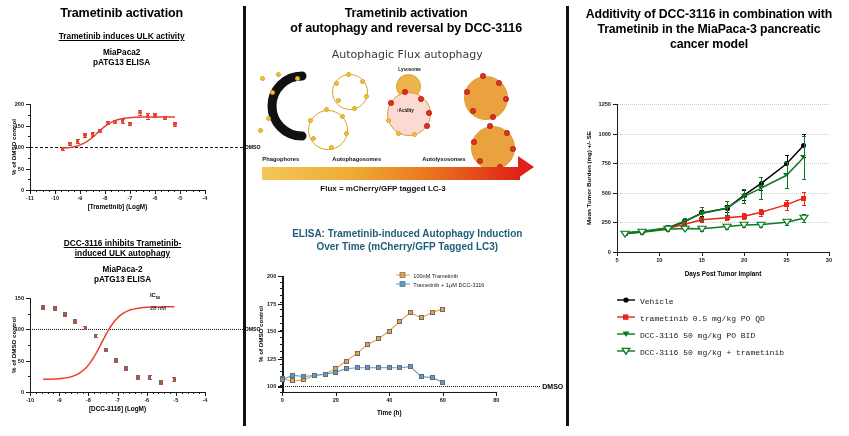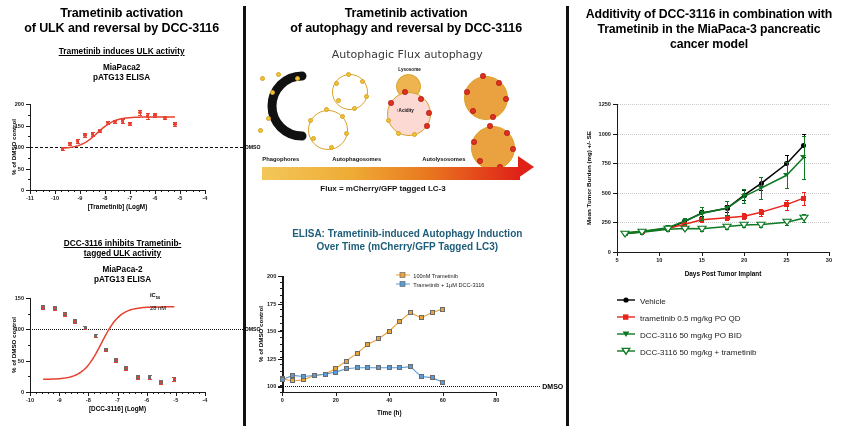--- a/index.html
+++ b/index.html
@@ -100,31 +100,30 @@
   .lyso-lab { position:absolute; font-size:4.6px; font-weight:bold; color:#111; }
 
   .mid-chart-title {
     text-align:center; font-weight:bold; font-size:10px;
     color:#1f5e7a; line-height:12.5px;
   }
 
   .legend-row { position:absolute; font-size:5.6px; white-space:nowrap;
                 color:#1a1a1a; }
   .legend-row-3 { position:absolute; font-size:8px; white-space:nowrap;
-                color:#1a1a1a; }
+                color:#1a1a1a;font-family:Liberation Mono, monospace; }
 </style>
 </head>
 <body>
 
 <div class="figure">
 
   <div class="panel panel-1">
     <div class="panel-title">
       <div>Trametinib activation</div>
-      <div>of ULK and reversal by DCC-3116</div>
     </div>
 
     <div style="margin-top:10px;">
       <div class="sub-title">Trametinib induces ULK activity</div>
       <div class="cell-label" style="margin-top:7px;">MiaPaca2</div>
       <div class="cell-label">pATG13 ELISA</div>
     </div>
     <div class="chart" id="chartA" style="position:absolute; left:0; top:96px; width:245px; height:120px;">
         <div class="axis-line" style="left:30px; top:94px; width:175px; height:1.3px;"></div>
         <div class="axis-line" style="left:30px; top:8px; width:1.3px; height:86px;"></div>
@@ -256,21 +255,21 @@
         <div class="pt" style="left:128.2px; top:25.549999999999994px; width:3.6px; height:3.6px; background:#e8402f;"></div>
         <div class="pt" style="left:138.2px; top:14.799999999999994px; width:3.6px; height:3.6px; background:#e8402f;"></div>
         <div class="pt" style="left:145.7px; top:18.240000000000006px; width:3.6px; height:3.6px; background:#e8402f;"></div>
         <div class="pt" style="left:153.2px; top:17.380000000000006px; width:3.6px; height:3.6px; background:#e8402f;"></div>
         <div class="pt" style="left:163.2px; top:19.529999999999998px; width:3.6px; height:3.6px; background:#e8402f;"></div>
         <div class="pt" style="left:173.2px; top:25.98px; width:3.6px; height:3.6px; background:#e8402f;"></div>
       </div>
 
     <div style="position:absolute; left:0; top:238px; width:245px;">
       <div class="sub-title">DCC-3116 inhibits Trametinib-</div>
-      <div class="sub-title">tagged ULK activity</div>
+      <div class="sub-title">induced ULK autophagy</div>
       <div class="cell-label" style="margin-top:7px;">MiaPaca-2</div>
       <div class="cell-label">pATG13 ELISA</div>
     </div>
     <div class="chart" id="chartB" style="position:absolute; left:0; top:288px; width:245px; height:130px;">
         <div class="axis-line" style="left:30px; top:104px; width:175px; height:1.3px;"></div>
         <div class="axis-line" style="left:30px; top:10px; width:1.3px; height:94px;"></div>
         <div class="tick" style="left:30px; top:104px; width:1.1px; height:4px;"></div>
         <div class="tlabel" style="left:30px; top:109px; transform:translateX(-50%);">-10</div>
         <div class="tick" style="left:59.166666666666664px; top:104px; width:1.1px; height:4px;"></div>
         <div class="tlabel" style="left:59.166666666666664px; top:109px; transform:translateX(-50%);">-9</div>

